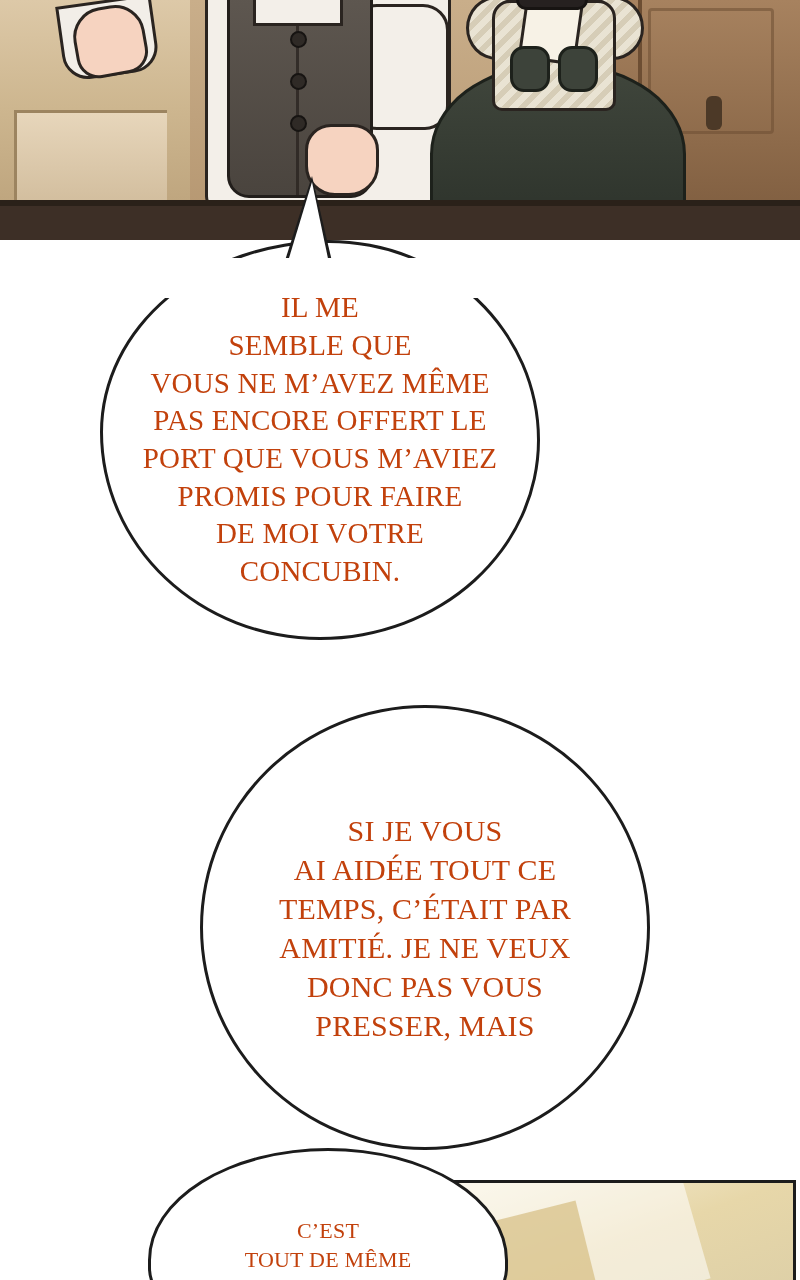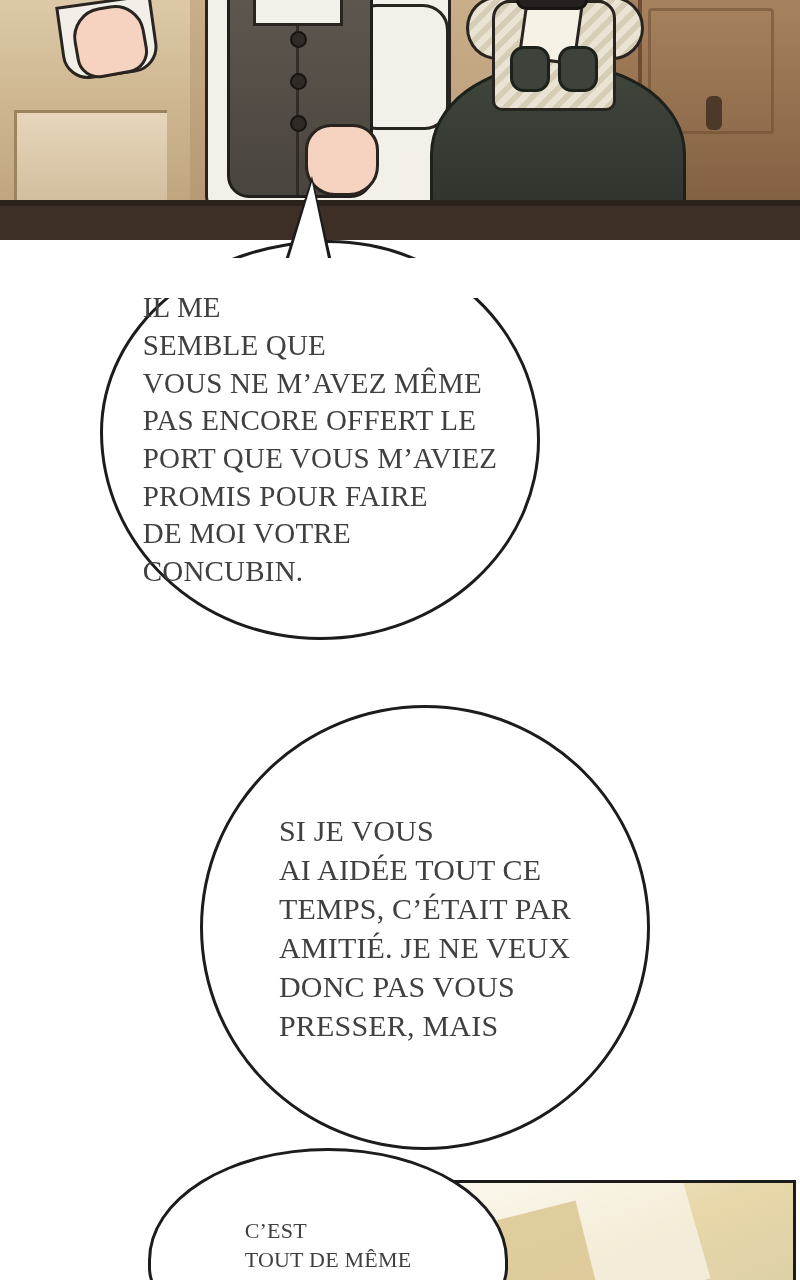--- a/index.html
+++ b/index.html
@@ -256,21 +256,22 @@
   .bubble {
     position: absolute;
     background: #ffffff;
     border: 3px solid #1c1c1c;
     box-sizing: border-box;
     display: flex;
     align-items: center;
     justify-content: center;
   }
   .bubble-text {
-    color: #404040;
+    text-align: center;
+    color: #c2410c;
     font-family: "Liberation Serif", serif;
     line-height: 1.30;
     letter-spacing: .2px;
     white-space: pre-line;
     padding: 0 16px;
   }
 
   
   #bubble-1 {
     left: 100px;

